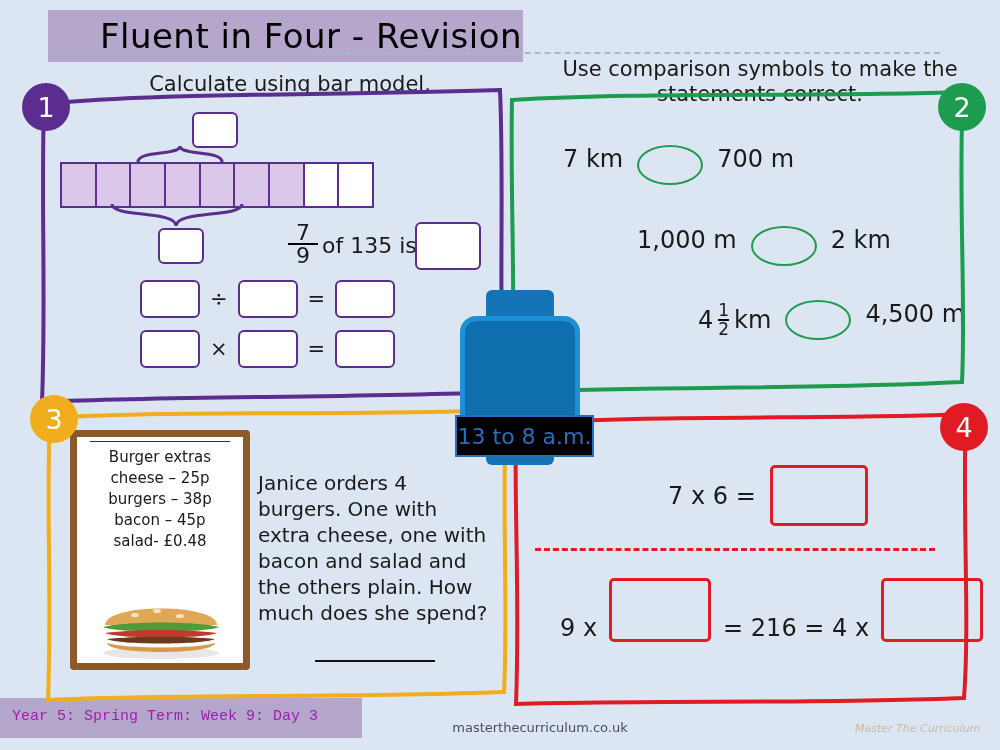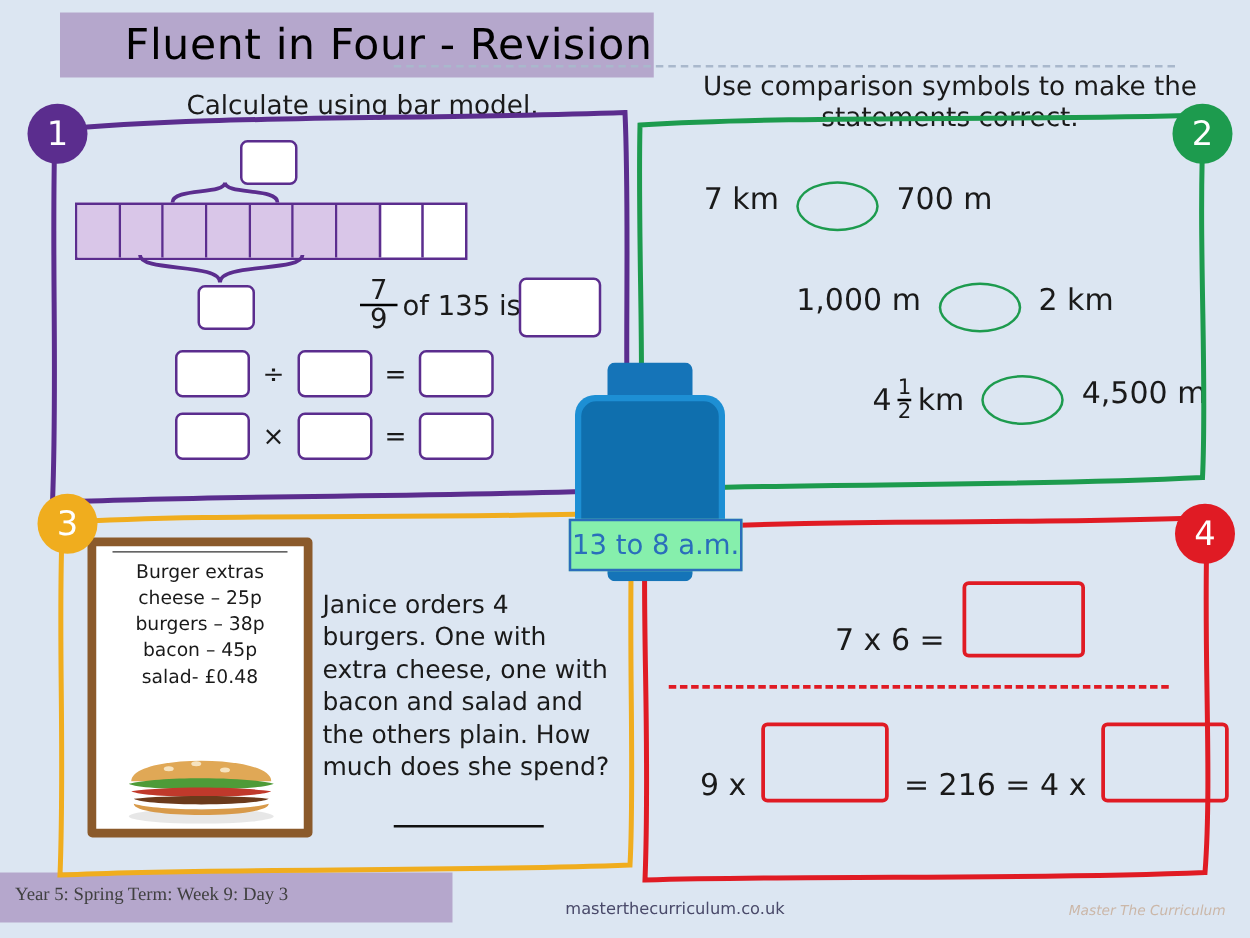--- a/index.html
+++ b/index.html
@@ -98,51 +98,51 @@
   #menu-sub{font-size:15px;margin-top:6px;font-family:"DejaVu Sans", sans-serif;}
   .menu-item{font-size:15px;margin-top:3px;font-family:"DejaVu Sans", sans-serif;}
   #burger-img{position:absolute;left:8px;bottom:4px;width:152px;height:68px;}
   #q3-text{
     left:258px;top:470px;width:235px;text-align:left;
     font-size:20px;line-height:26px;font-family:"DejaVu Sans", sans-serif;
   }
   #q3-blank{left:315px;top:660px;width:120px;border-top:2px solid #111;}
 
   
-  #q4-r1{left:668px;top:465px;font-size:24px;display:flex;align-items:flex-end;font-family:"DejaVu Sans", sans-serif;}
+  #q4-r1{left:668px;top:465px;font-size:24px;display:flex;align-items:center;font-family:"DejaVu Sans", sans-serif;}
   .redbox{border:3px solid #e01b24;border-radius:5px;background:transparent;}
   #q4-box1{width:92px;height:55px;margin-left:14px;}
   #q4-dash{left:535px;top:548px;width:400px;border-top:3px dashed #e01b24;}
   #q4-r2{left:560px;top:578px;font-size:24px;display:flex;align-items:flex-end;font-family:"DejaVu Sans", sans-serif;}
   #q4-box2{width:96px;height:58px;margin:0 12px;}
   #q4-box3{width:96px;height:58px;margin-left:12px;}
 
   
   #watch{left:460px;top:290px;width:120px;height:175px;z-index:30;}
   #watch-face{
     position:absolute;left:8px;top:30px;width:103px;height:115px;
     background:#fff;border:3px solid #1a1a1a;border-radius:4px;box-sizing:border-box;
   }
   #watch-screen-top{position:absolute;left:0;top:0;width:100%;height:48px;background:#111;}
   #watch-colon{position:absolute;left:0;top:56px;width:100%;text-align:center;font-size:26px;color:#111;}
   #watch-status{position:absolute;right:4px;top:2px;font-size:7px;color:#fff;letter-spacing:1px;}
   #watch-weather{position:absolute;left:4px;top:13px;font-size:7px;color:#fff;line-height:9px;}
   #time-label{
     left:455px;top:415px;width:135px;height:38px;
-    background:#86efac;border:2px solid #2a6ebb;
+    background:#000000;border:2px solid #2a6ebb;
     display:flex;align-items:center;justify-content:center;
     font-size:22px;color:#2a6ebb;z-index:35;font-family:"DejaVu Sans", sans-serif;
   }
 
   
   #footer-bar{
     left:0;top:698px;width:362px;height:40px;background:#b5a7cc;
   }
   #footer-text{
-    left:12px;top:708px;font-size:15px;color:#404040;font-family:Liberation Serif, serif;
+    left:12px;top:708px;font-size:15px;color:#a21caf;font-family:Liberation Mono, monospace;
   }
   #site-url{
     left:420px;top:720px;width:240px;text-align:center;
     font-size:13px;color:#4a4a6a;font-family:"DejaVu Sans", sans-serif;
   }
   #logo-text{
     left:855px;top:722px;width:140px;font-size:11px;color:#cbb7a8;
     font-family:"DejaVu Sans", sans-serif;
     font-style:italic;
   }

